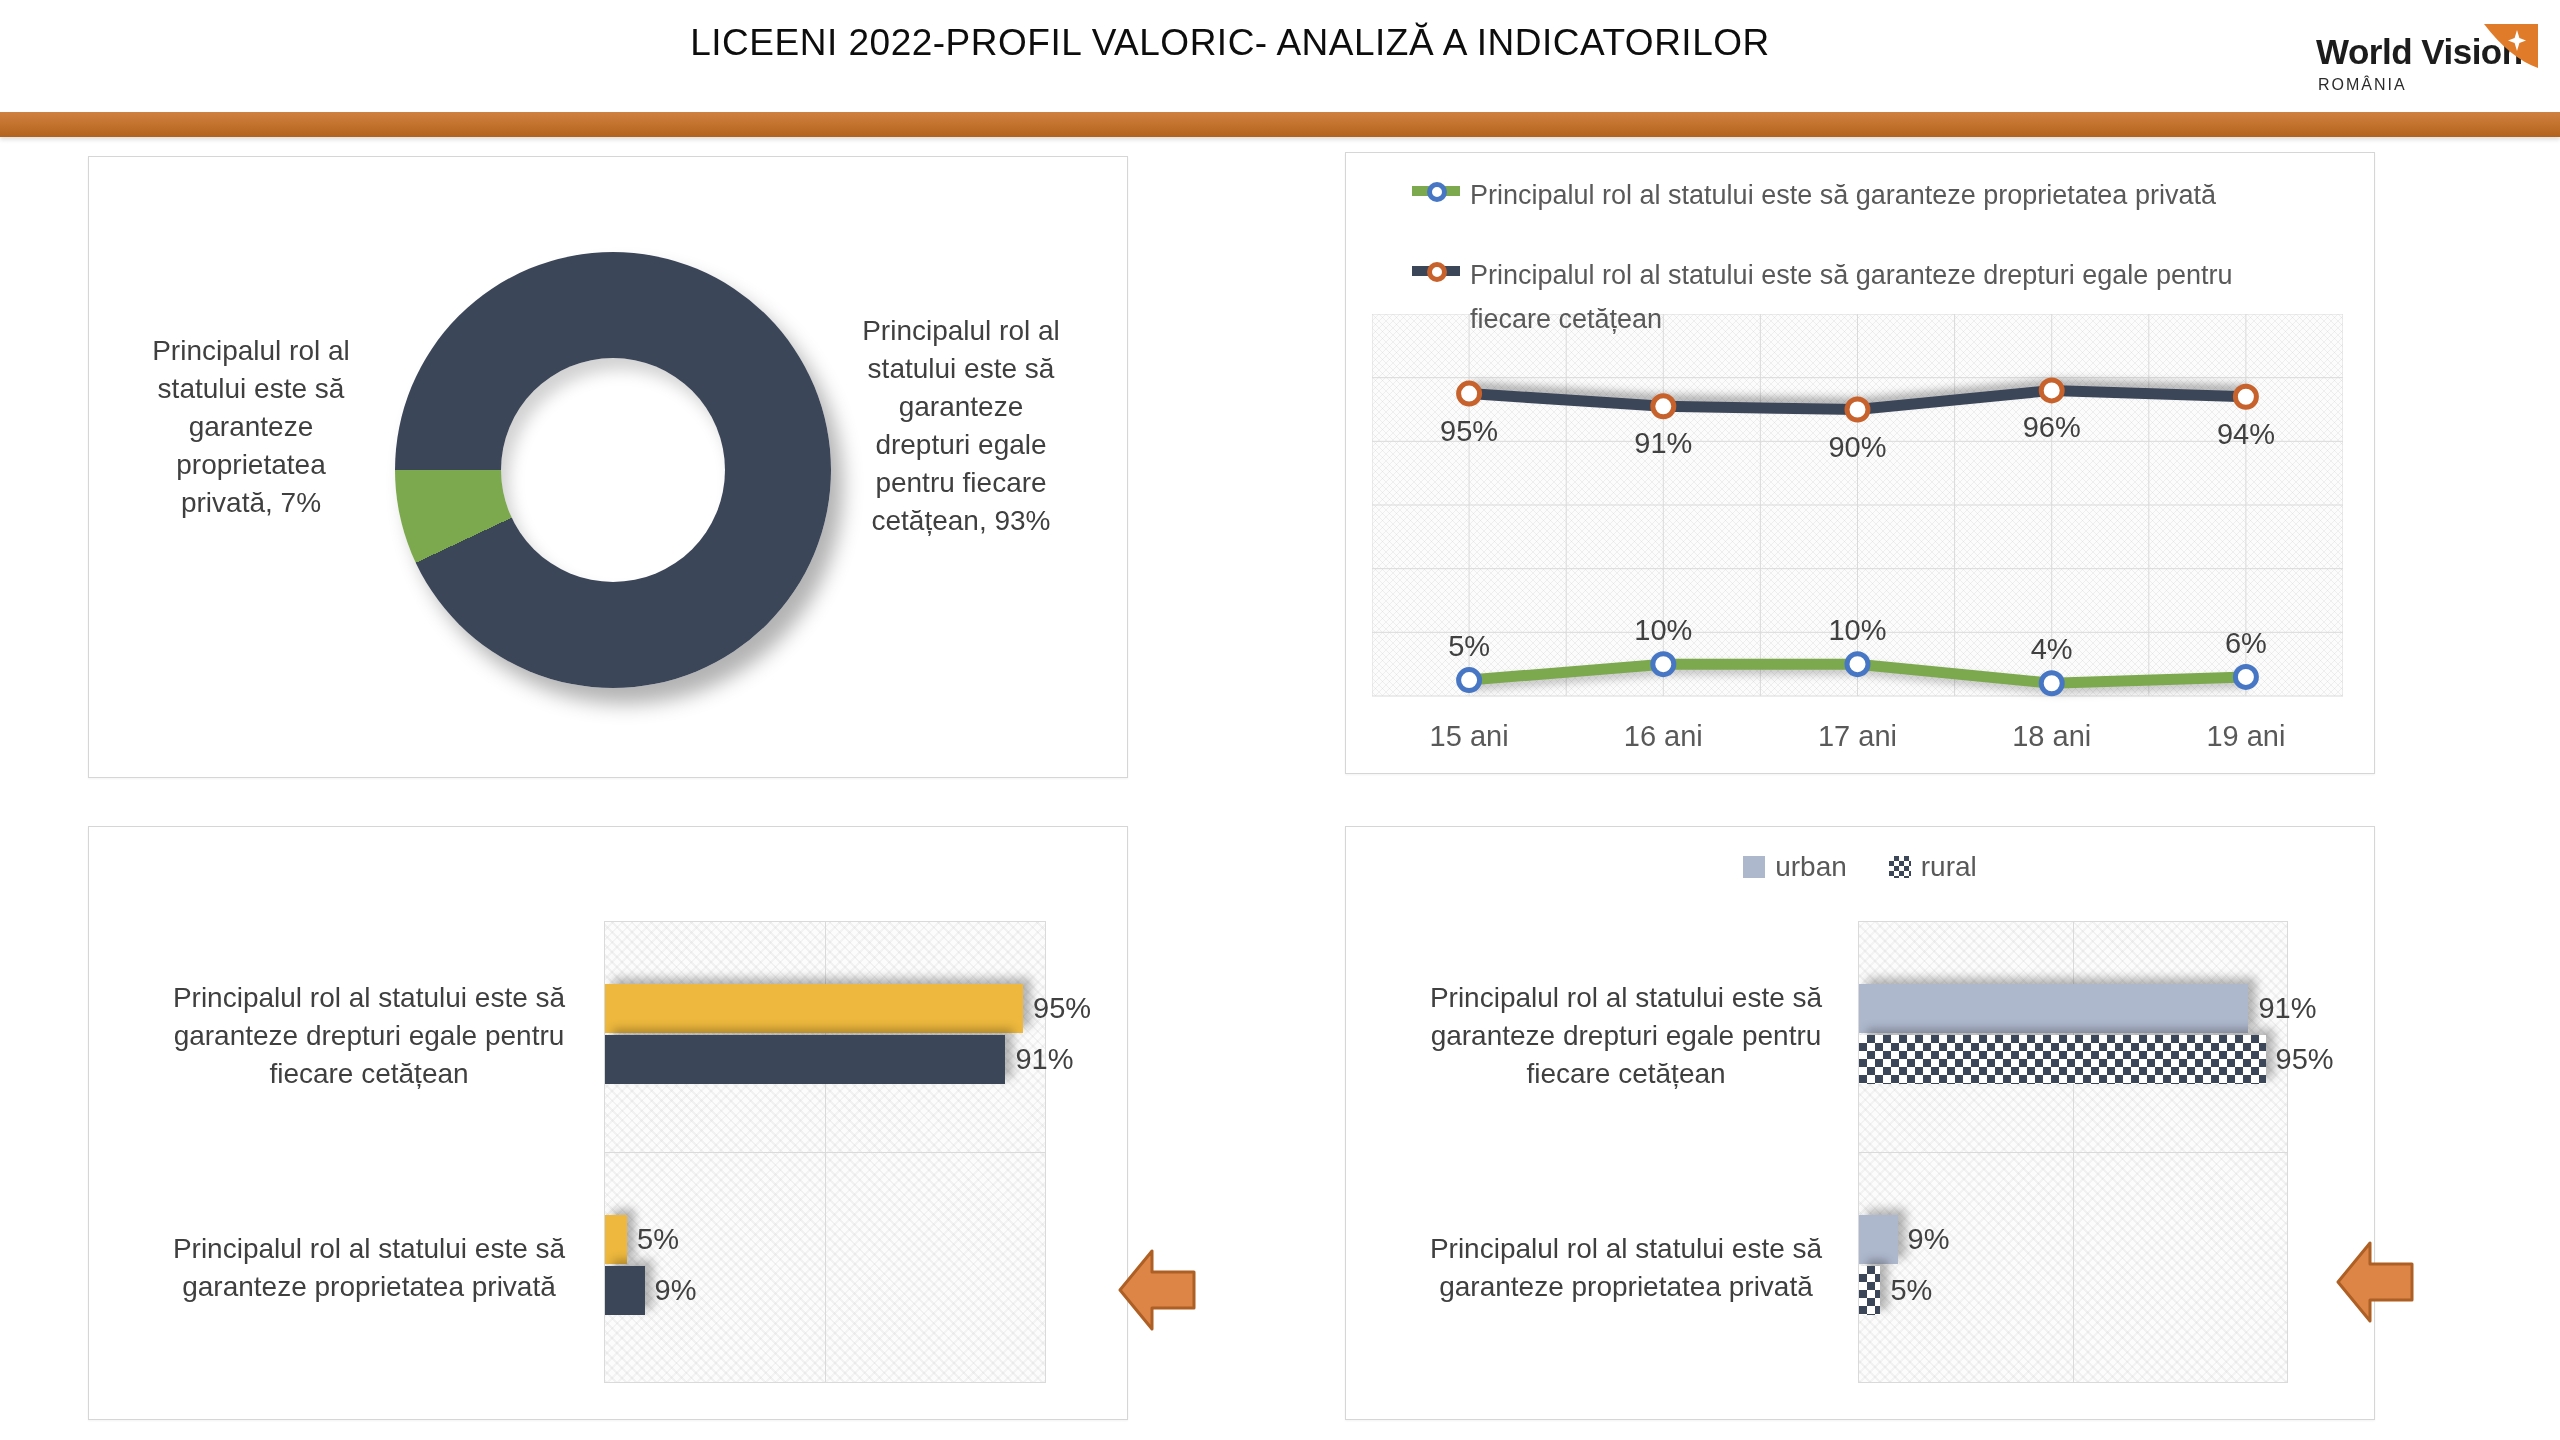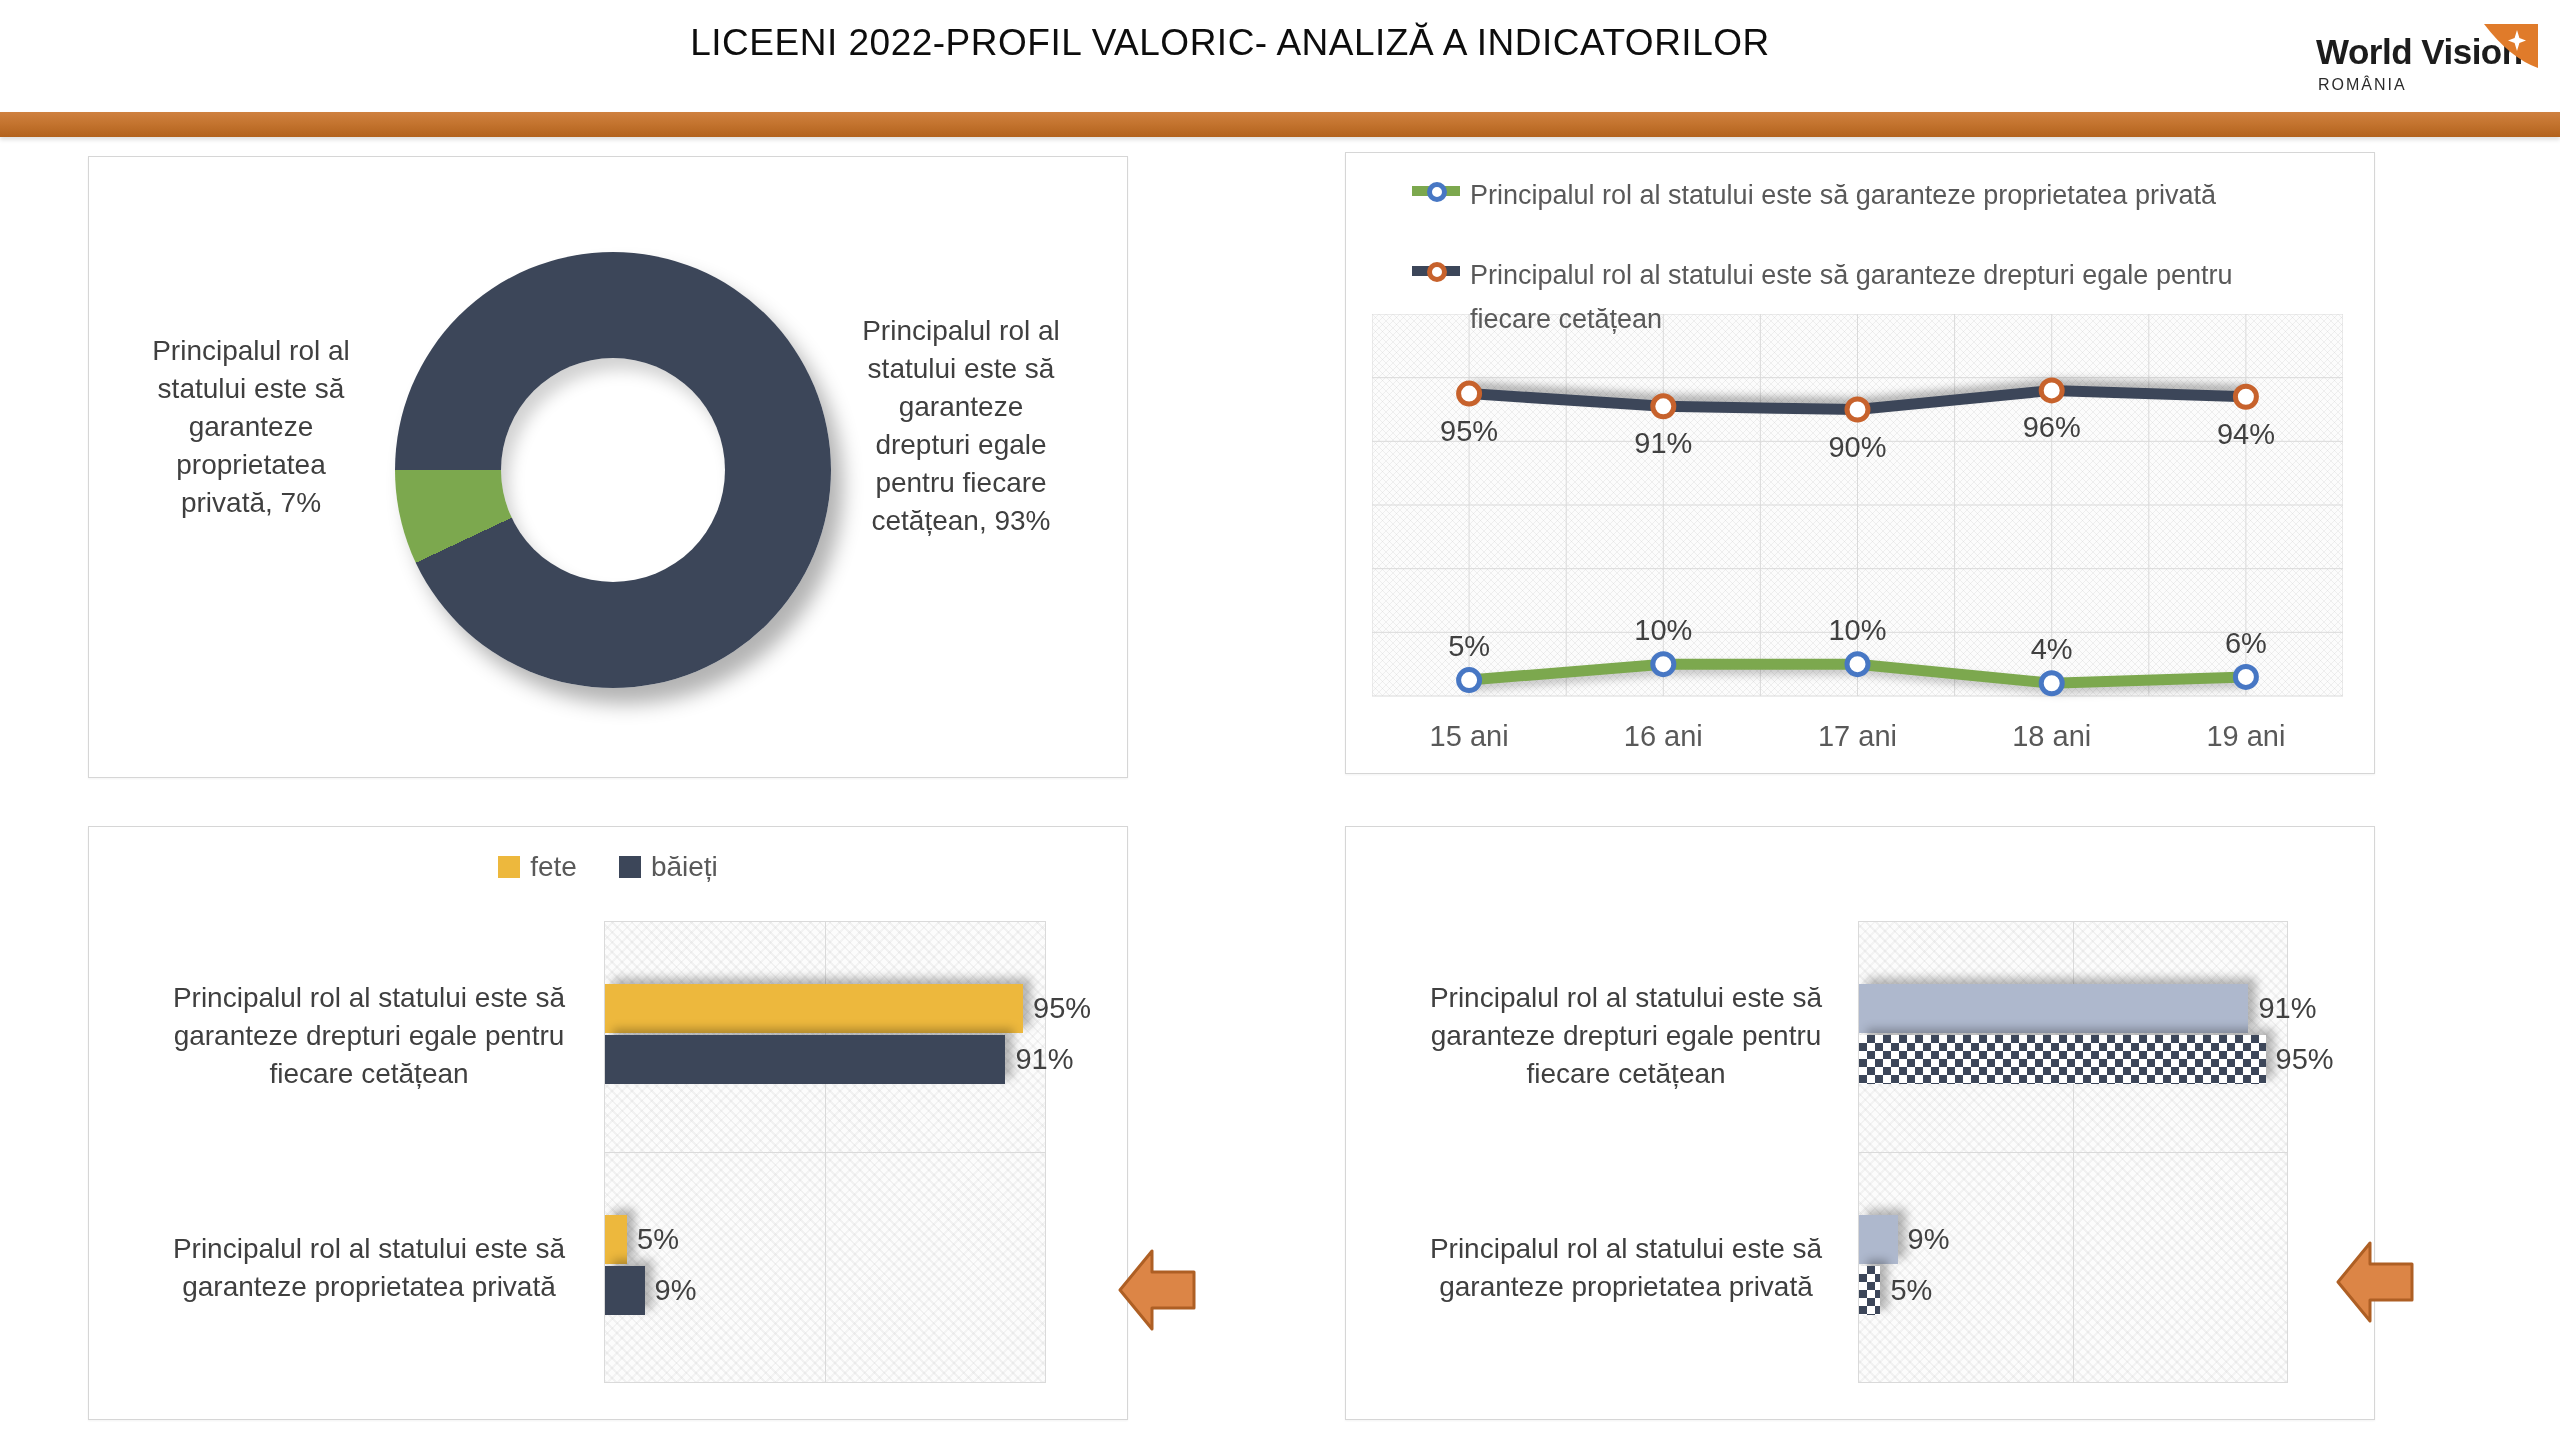--- a/index.html
+++ b/index.html
@@ -199,50 +199,50 @@
       <text x="873.9" y="129.7666666666667" text-anchor="middle" font-size="29" fill="#404040" font-family="Liberation Sans, sans-serif">94%</text>
       <text x="97.1" y="432" text-anchor="middle" font-size="29" fill="#595959" font-family="Liberation Sans, sans-serif">15 ani</text>
       <text x="291.29999999999995" y="432" text-anchor="middle" font-size="29" fill="#595959" font-family="Liberation Sans, sans-serif">16 ani</text>
       <text x="485.5" y="432" text-anchor="middle" font-size="29" fill="#595959" font-family="Liberation Sans, sans-serif">17 ani</text>
       <text x="679.6999999999999" y="432" text-anchor="middle" font-size="29" fill="#595959" font-family="Liberation Sans, sans-serif">18 ani</text>
       <text x="873.9" y="432" text-anchor="middle" font-size="29" fill="#595959" font-family="Liberation Sans, sans-serif">19 ani</text>
     </svg>
 </div>
 
 <div class="panel" id="panel-gender">
-  <div class="bar-legend">
-    <span class="item">
-      <span class="swatch" id="sw-fete" style="background: rgb(237, 184, 61);"></span>
-      <span>fete</span>
-    </span>
-    <span class="item">
-      <span class="swatch" id="sw-baieti" style="background: rgb(60, 70, 89);"></span>
-      <span>băieți</span>
-    </span>
-  </div>
   <div class="cat-label c0">Principalul rol al statului este să
 garanteze drepturi  egale pentru
 fiecare cetățean</div>
   <div class="cat-label c1">Principalul rol al statului este să
 garanteze proprietatea privată</div>
   <div class="plot" id="plot-gender">
     <div class="grid-v"></div>
     <div class="grid-h"></div>
   <div class="bar" style="background: rgb(237, 184, 61); top: 62px; width: 95%;"></div>
       <span class="bar-label" style="top: 62px; left: calc(95% + 10px);">95%</span>
       <div class="bar" style="background: rgb(60, 70, 89); top: 113px; width: 91%;"></div>
       <span class="bar-label" style="top: 113px; left: calc(91% + 10px);">91%</span>
       <div class="bar" style="background: rgb(237, 184, 61); top: 293px; width: 5%;"></div>
       <span class="bar-label" style="top: 293px; left: calc(5% + 10px);">5%</span>
       <div class="bar" style="background: rgb(60, 70, 89); top: 344px; width: 9%;"></div>
       <span class="bar-label" style="top: 344px; left: calc(9% + 10px);">9%</span>
     </div>
 </div>
 
 <div class="panel" id="panel-resid">
+  <div class="bar-legend">
+    <span class="item">
+      <span class="swatch" id="sw-urban" style="background: rgb(174, 184, 205);"></span>
+      <span>urban</span>
+    </span>
+    <span class="item">
+      <span class="swatch checker-sw" id="sw-rural"></span>
+      <span>rural</span>
+    </span>
+  </div>
   <div class="cat-label c0">Principalul rol al statului este să
 garanteze drepturi  egale pentru
 fiecare cetățean</div>
   <div class="cat-label c1">Principalul rol al statului este să
 garanteze proprietatea privată</div>
   <div class="plot" id="plot-resid">
     <div class="grid-v"></div>
     <div class="grid-h"></div>
   <div class="bar" style="background: rgb(174, 184, 205); top: 62px; width: 91%;"></div>
       <span class="bar-label" style="top: 62px; left: calc(91% + 10px);">91%</span>

